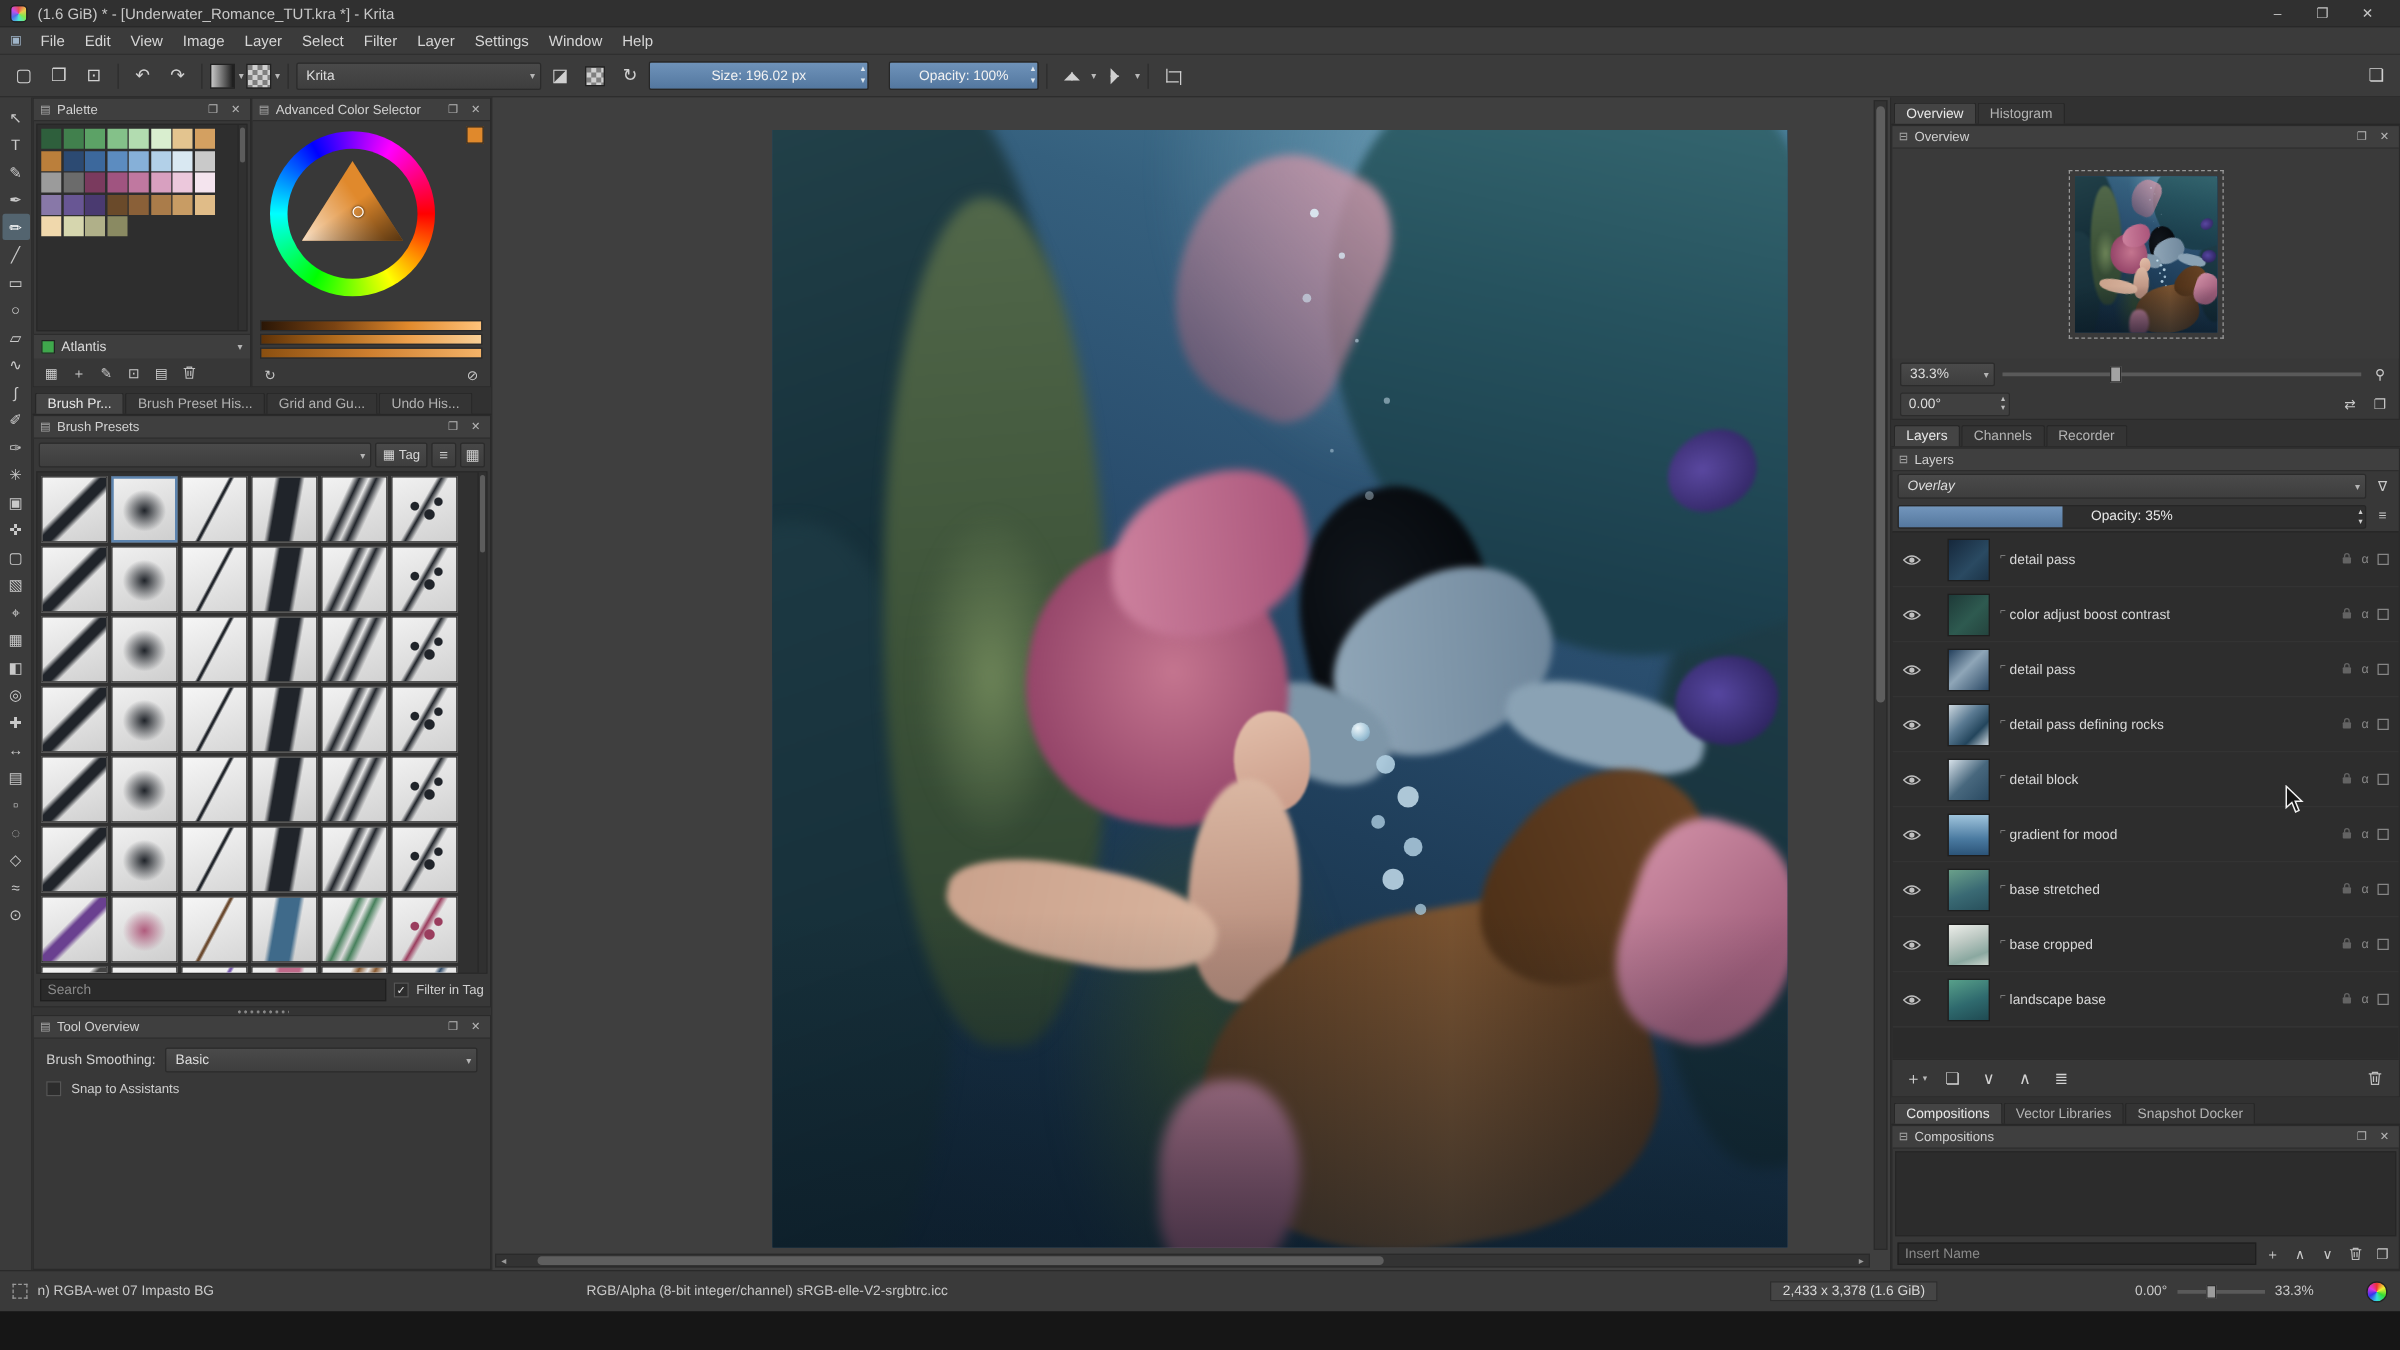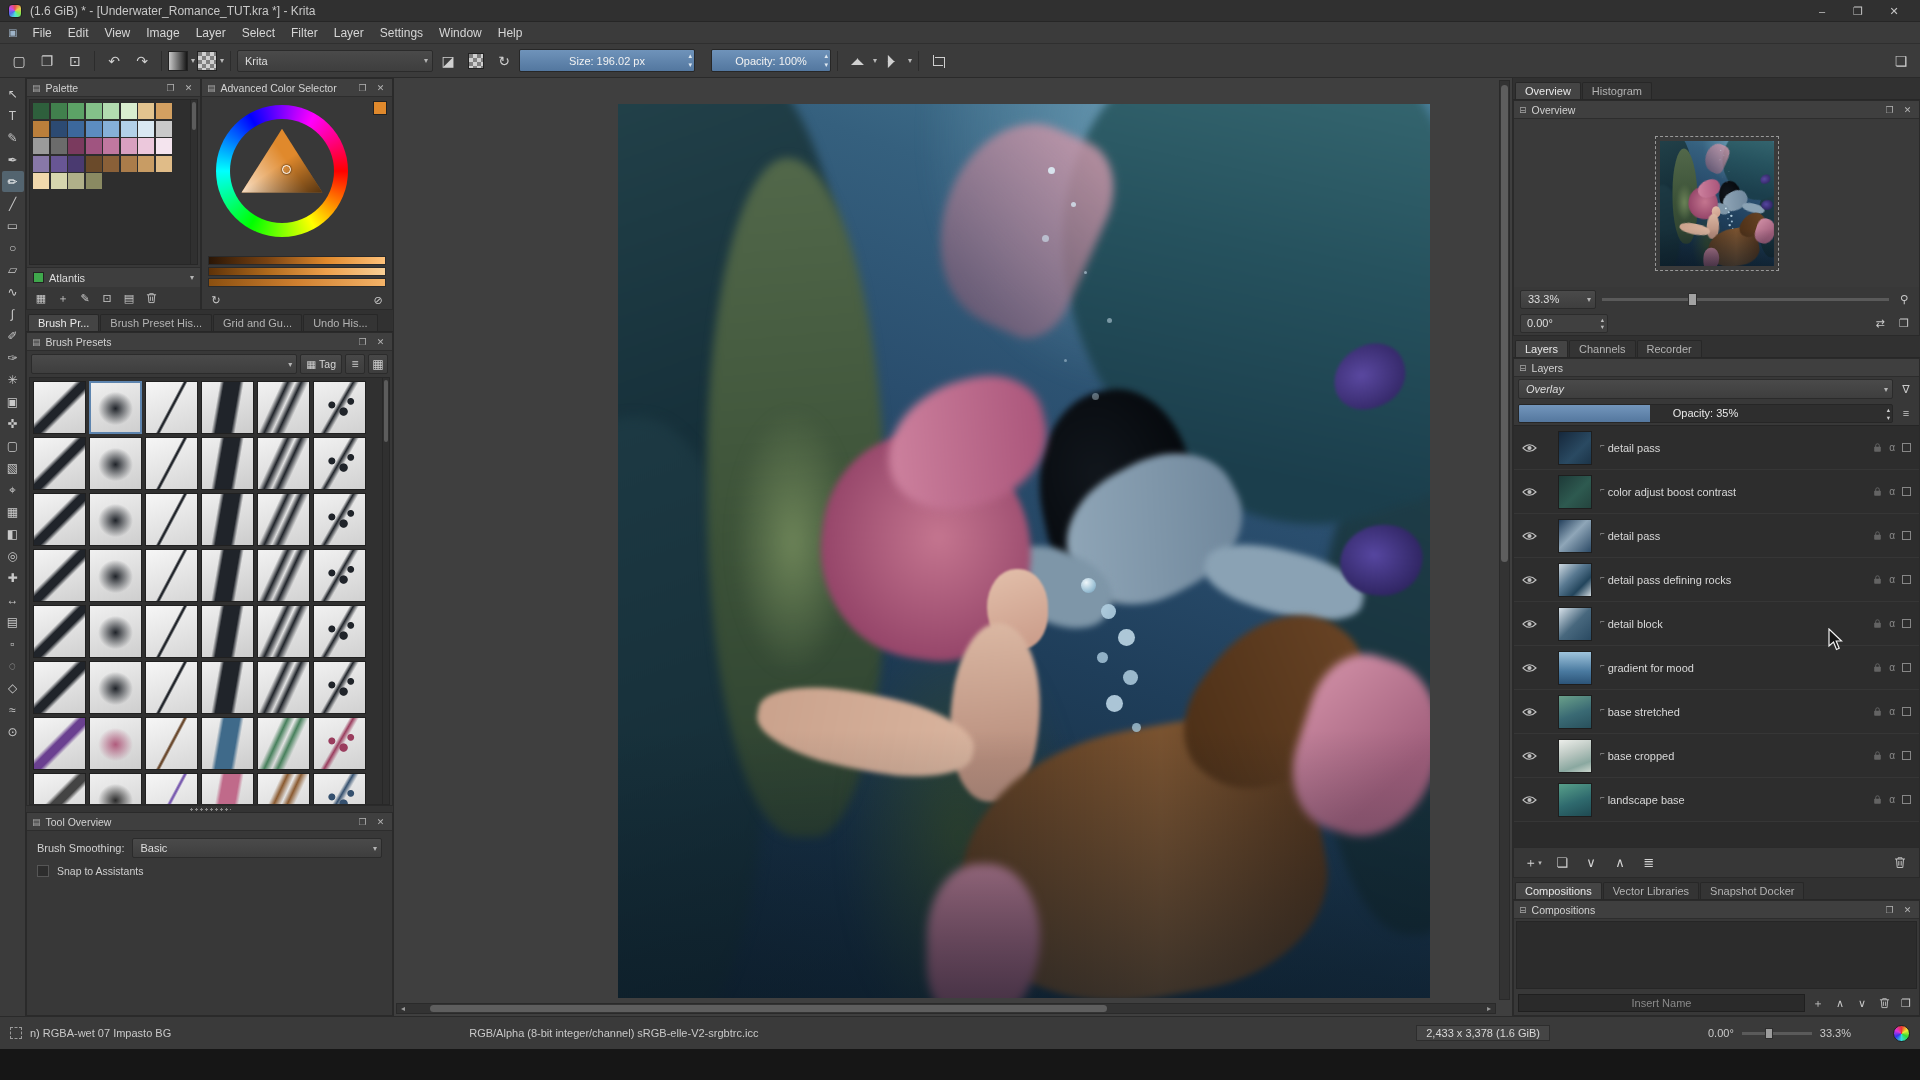--- a/index.html
+++ b/index.html
@@ -213,21 +213,21 @@
   .licons { display:flex; align-items:center; gap:7px; opacity:.55; flex:none; }
   .lalpha { font-size:10px; color:#d2d2d2; }
   .lframe { width:9px; height:9px; border:1px solid #cfcfcf; }
   .lbar { height:30px; flex:none; display:flex; align-items:center; gap:7px; padding:0 8px; background:#373737; border-top:1px solid #2a2a2a; }
   .lbtn { display:flex; align-items:center; justify-content:center; min-width:22px; height:22px; font-size:13px; color:#d2d2d2; }
   .lbtn .tinycaret { font-size:7px; }
 
   .comp-panel { flex:1; }
   .comp-empty { flex:1; background:#2c2c2c; border:1px solid #262626; margin:2px; min-height:0; }
   .comp-bottom { height:24px; flex:none; display:flex; align-items:center; gap:4px; padding:0 4px; }
-  .comp-bottom .txtin { flex:1;text-align:center; }
+  .comp-bottom .txtin { flex:1; }
 
   
   .statusbar { height:25px; display:flex; align-items:center; gap:8px; padding:16px 10px; background:#3a3a3a;
     border-top:1px solid #2a2a2a; font-size:11px; color:#c9c9c9; }
   .selicon { width:12px; height:12px; border:1px dashed #9b9b9b; flex:none; }
   .profile { margin-left:290px; }
   .membox { margin-left:auto; background:#454545; border:1px solid #2d2d2d; padding:1px 9px; color:#d8d8d8; }
   .rotlabel { margin-left:150px; }
   .zslider { width:70px; height:3px; background:#5a5a5a; position:relative; }
   .zslider .handle { position:absolute; left:33%; top:-4px; width:8px; height:11px; background:#9c9c9c; border:1px solid #2e2e2e; }
@@ -531,20 +531,25 @@
               <div class="bcell s1" style="--ink: #2a2a2a;"></div>
               <div class="bcell s2" style="--ink: #7a5cb0;"></div>
               <div class="bcell s3" style="--ink: #c06a8a;"></div>
               <div class="bcell s4" style="--ink: #8a5a30;"></div>
               <div class="bcell s5" style="--ink: #35506e;"></div>
             </div>
           <div class="vtrack">
               <span class="vthumb" style="height:62px"></span>
             </div>
         </div>
+        <div class="bp-bottom">
+          <input class="txtin" placeholder="Search" style="">
+          <span class="cbx">✓</span>
+          <span class="cbxlabel">Filter in Tag</span>
+        </div>
       </div>
 
       <div class="hsplit"></div>
 
       <div class="panel tool-options">
         <div class="phead">
           <span class="ico">▤</span>
           <span>Tool Overview</span>
           <span class="sp"></span>
           <span class="hbtn">❐</span>

